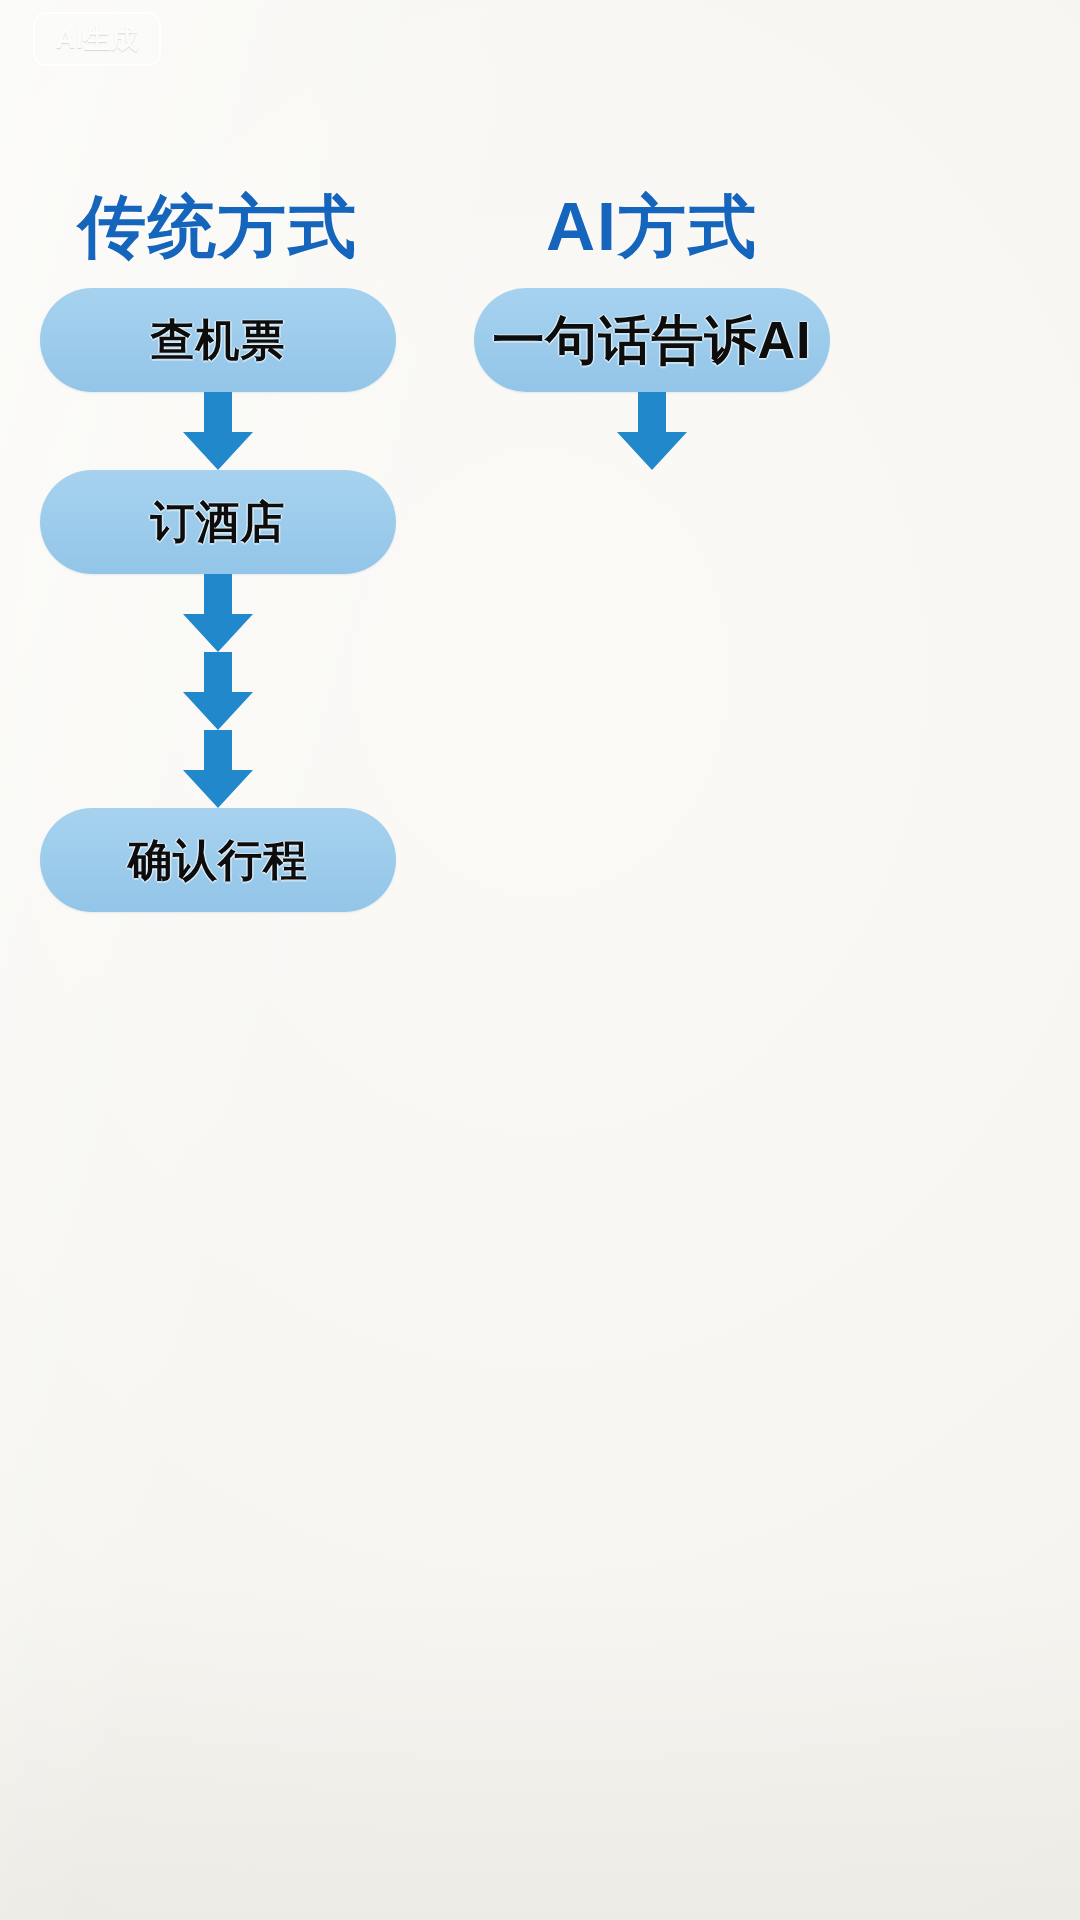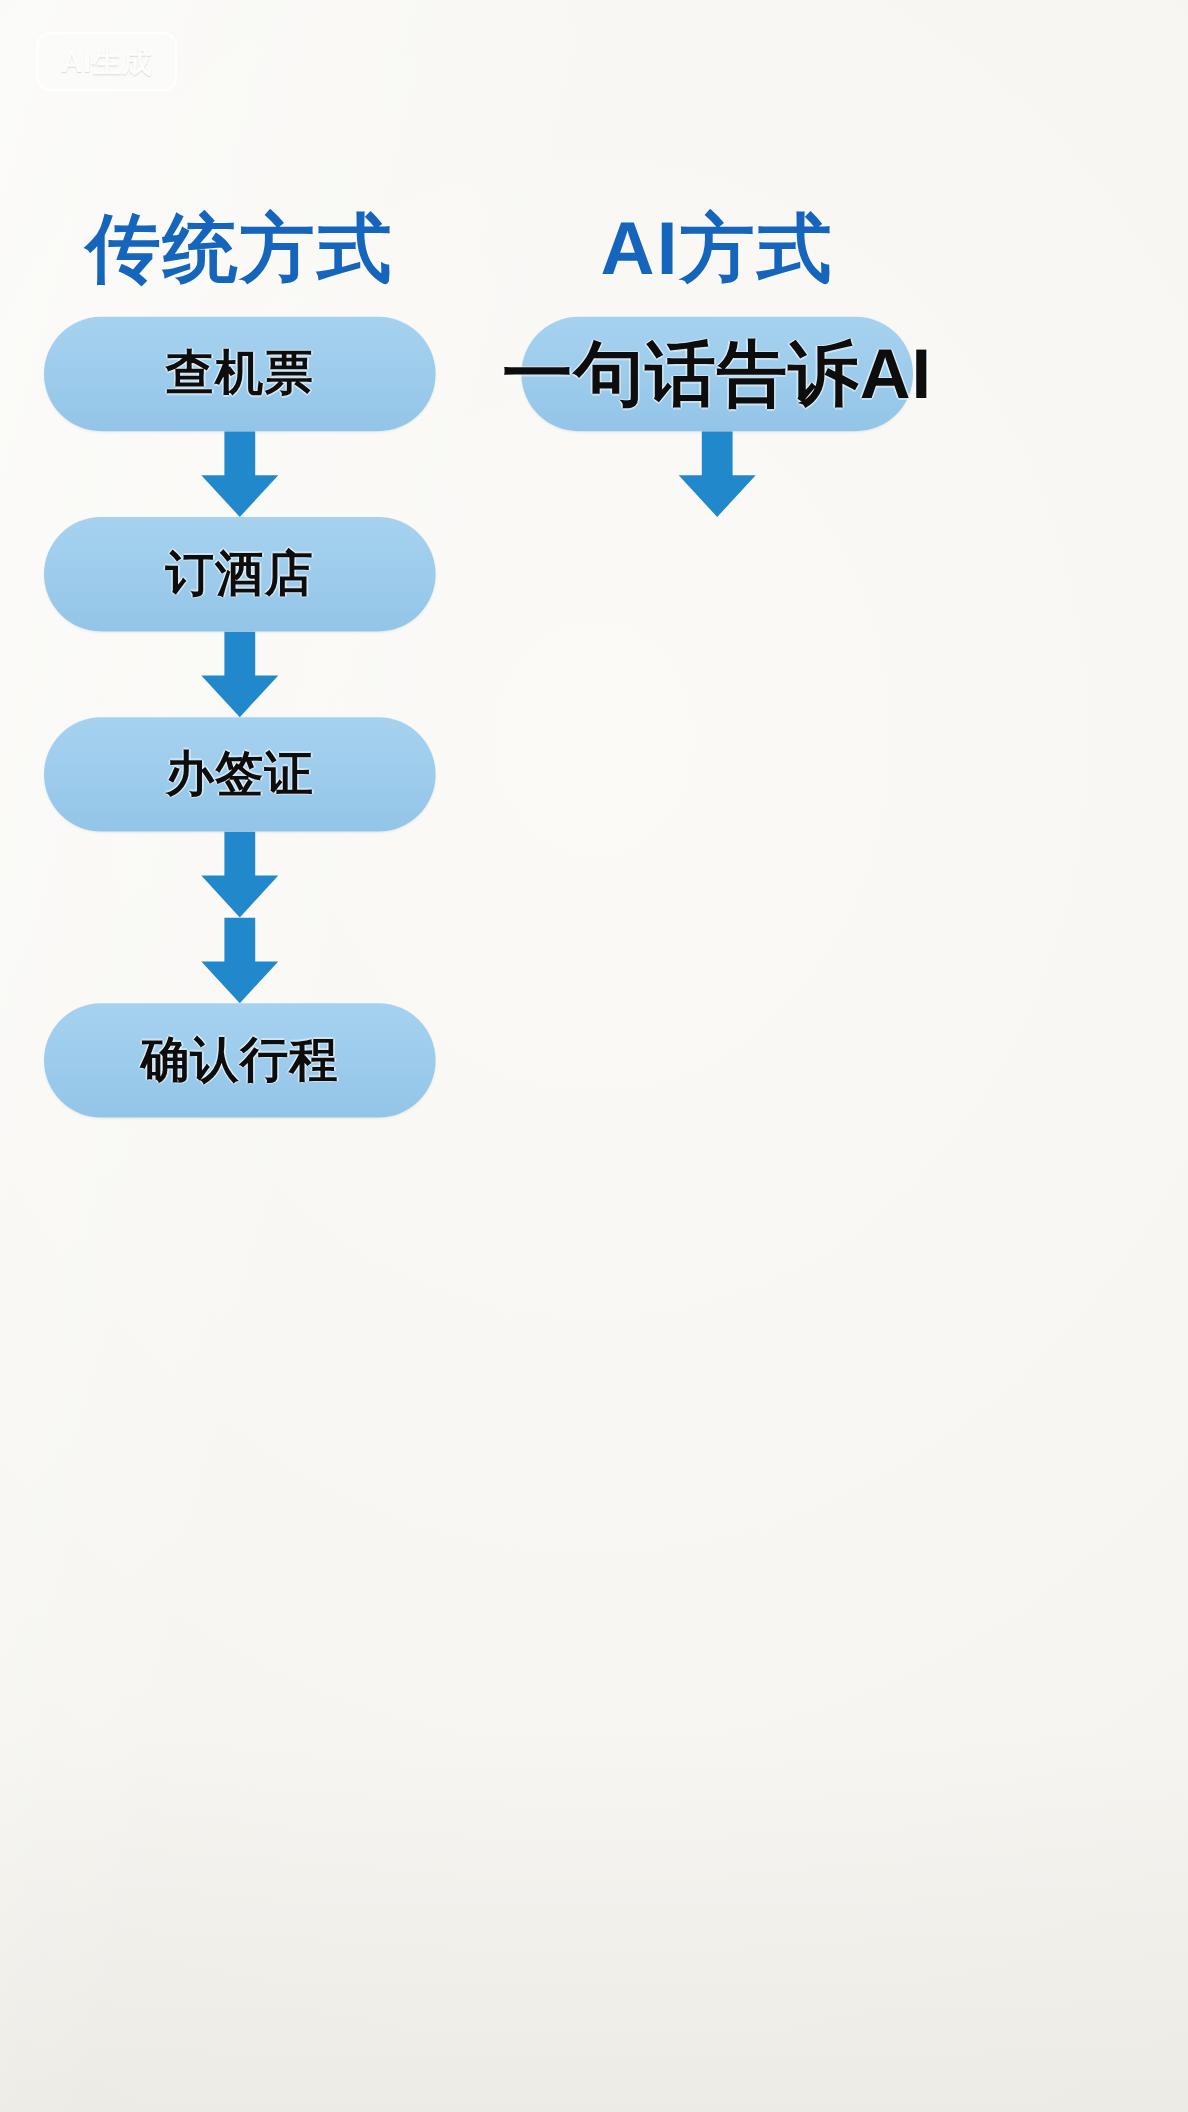--- a/index.html
+++ b/index.html
@@ -29,21 +29,21 @@
     background:
       linear-gradient(105deg, rgba(255,255,255,0.55) 0%, rgba(255,255,255,0) 38%),
       linear-gradient(0deg, rgba(228,226,219,0.45) 0%, rgba(255,255,255,0) 18%);
     pointer-events: none;
   }
 
   
   .watermark {
     position: absolute;
     left: 33px;
-    top: 29px;
+    top: 12px;
     width: 124px;
     height: 50px;
     border: 2px solid rgba(255,255,255,0.85);
     border-radius: 13px;
     display: flex;
     align-items: center;
     justify-content: center;
     gap: 3px;
     background: rgba(255,255,255,0.18);
   }
@@ -104,21 +104,21 @@
     font-weight: 700;
     letter-spacing: 1px;
     line-height: 1;
     white-space: nowrap;
     text-shadow:
        1.5px 0 0 rgba(255,255,255,0.55),
       -1.5px 0 0 rgba(255,255,255,0.55),
        0 1.5px 0 rgba(255,255,255,0.45),
        0 -1.5px 0 rgba(255,255,255,0.45);
   }
-  .pill-label.small { font-size: 64px; }
+  .pill-label.small { font-size: 52px; }
 
   
   .arrow {
     width: 86px;
     height: 78px;
     margin: 0;
     display: block;
   }
   .arrow svg { display: block; width: 86px; height: 78px; }
 </style>
@@ -151,23 +151,20 @@
       <div class="pill">
         <span class="pill-label">订酒店</span>
       </div>
 
       <div class="arrow">
         <svg viewBox="0 0 86 78" xmlns="http://www.w3.org/2000/svg">
           <polygon points="29,0 57,0 57,40 78,40 43,78 8,40 29,40" fill="#2288cc"></polygon>
         </svg>
       </div>
 
-      <div class="pill">
-        <span class="pill-label">办签证</span>
-      </div>
 
       <div class="arrow">
         <svg viewBox="0 0 86 78" xmlns="http://www.w3.org/2000/svg">
           <polygon points="29,0 57,0 57,40 78,40 43,78 8,40 29,40" fill="#2288cc"></polygon>
         </svg>
       </div>
 
 
       <div class="arrow">
         <svg viewBox="0 0 86 78" xmlns="http://www.w3.org/2000/svg">

